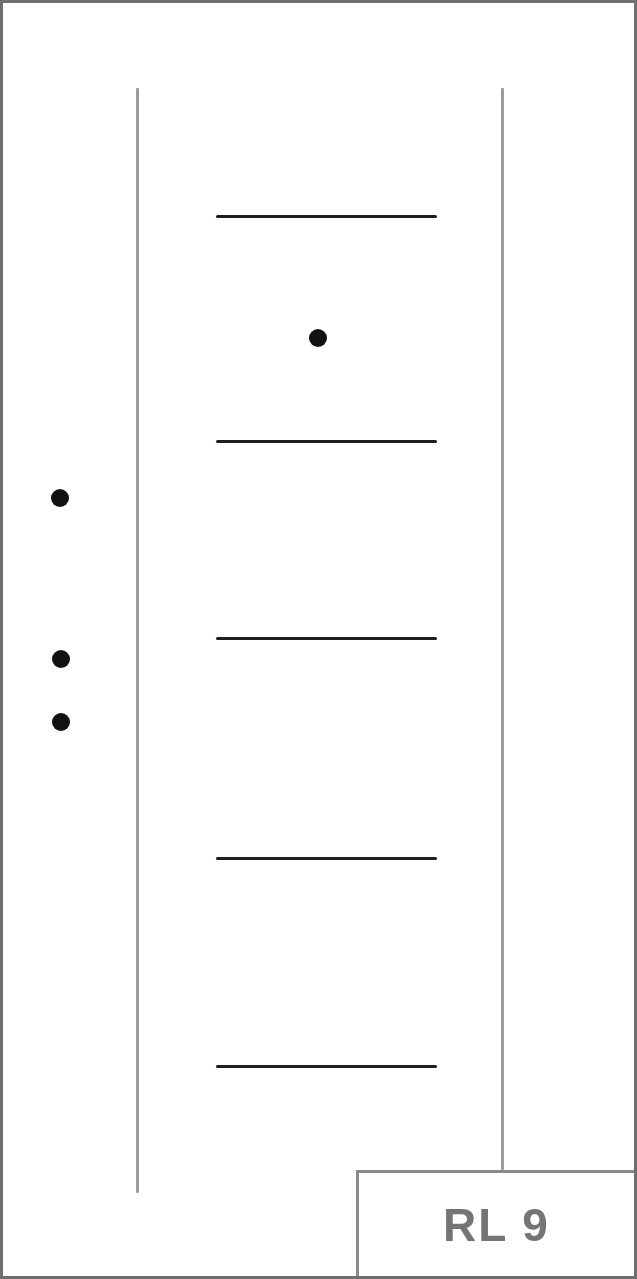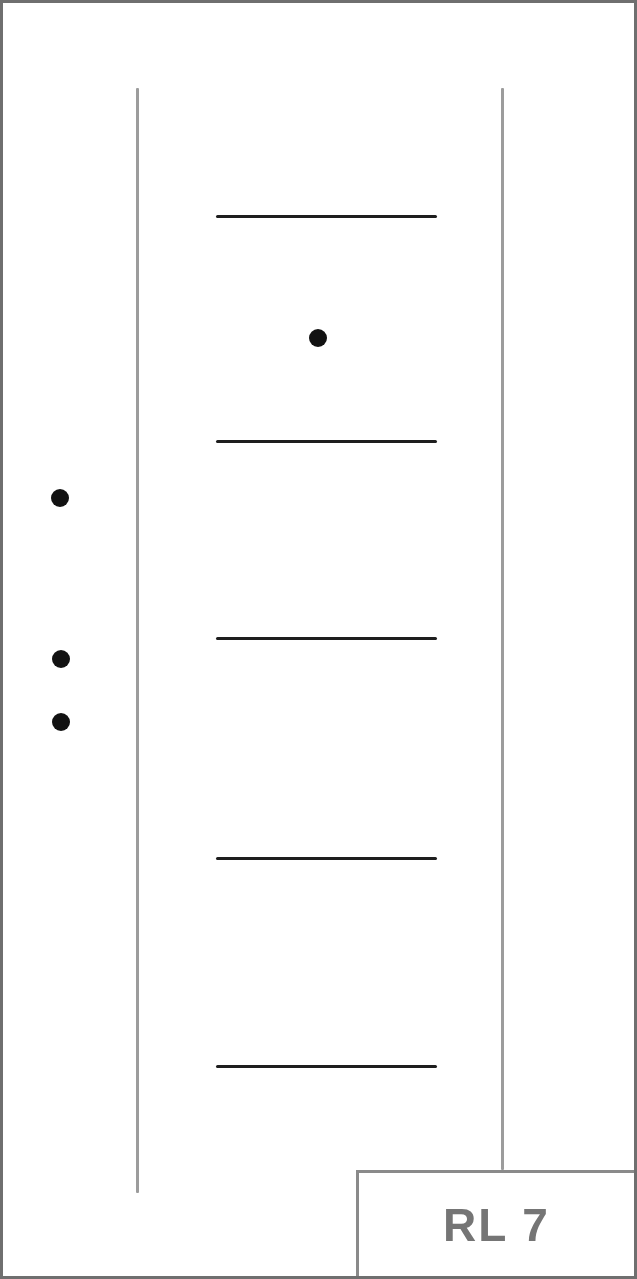--- a/index.html
+++ b/index.html
@@ -91,17 +91,17 @@
       <div class="hline" style="left: 216px; top: 637px; width: 221px;"></div>
       <div class="hline" style="left: 216px; top: 857px; width: 221px;"></div>
       <div class="hline" style="left: 216px; top: 1065px; width: 221px;"></div>
       <div class="dot" style="left: 309px; top: 329px;"></div>
       <div class="dot" style="left: 51px; top: 489px;"></div>
       <div class="dot" style="left: 52px; top: 650px;"></div>
       <div class="dot" style="left: 52px; top: 713px;"></div>
     </div>
 
   <div class="label-box">
-    <span class="label-text">RL 7</span>
+    <span class="label-text">RL 9</span>
   </div>
 
   <div class="frame"></div>
 </div>
 
 </body></html>

